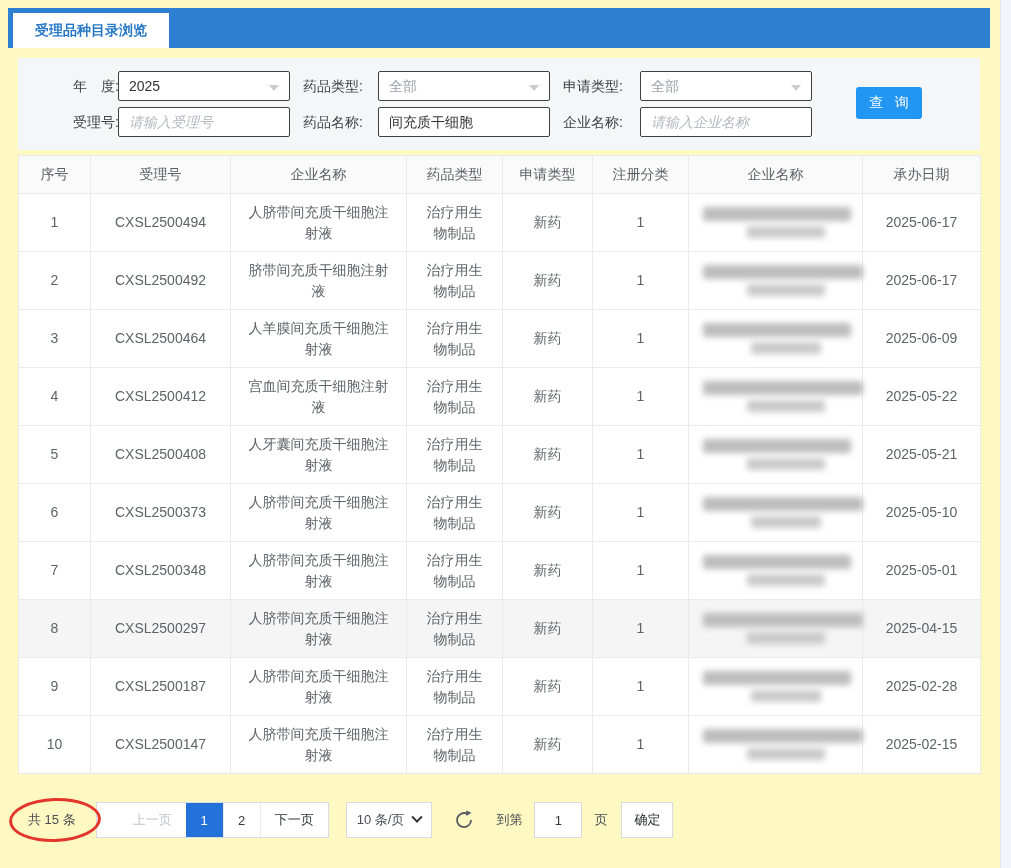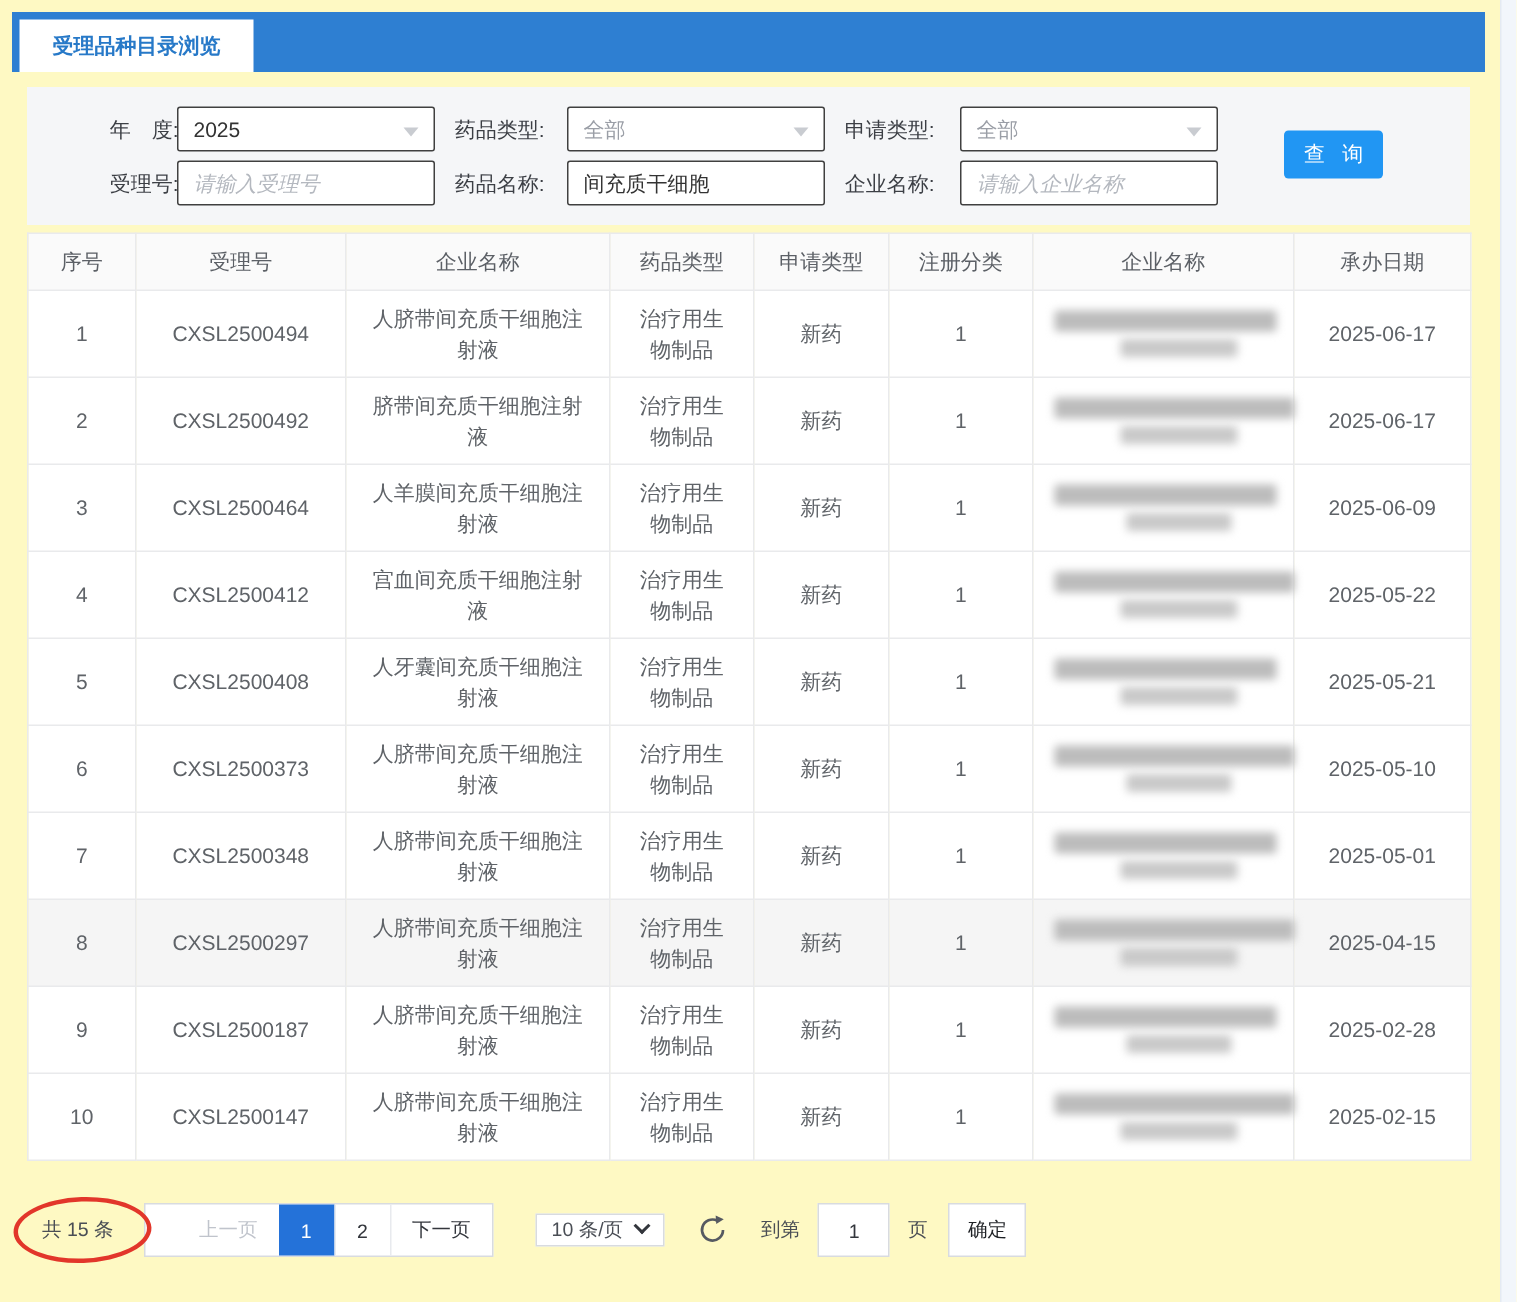--- a/index.html
+++ b/index.html
@@ -62,21 +62,21 @@
     pointer-events:none; }
   .pg-group { display:flex; align-items:stretch; height:36px;
     border:1px solid #d8dbe0; background:#fff; }
   .pg { min-width:36px; padding:0 14px; display:flex; align-items:center;
     justify-content:center; cursor:pointer; color:#33363c;
     border-left:1px solid #e8eaee; }
   .pg:first-child { border-left:none;padding-left:36px; }
   .pg.disabled { color:#c0c4cc; cursor:default; }
   .pg.num { padding:0; width:37px; min-width:37px; }
   .pg.cur { background:#2472d9; color:#fff; border-left:none; }
-  .size-select { margin-left:28px; height:22px; border:1px solid #d8dbe0;
+  .size-select { margin-left:17px; height:36px; border:1px solid #d8dbe0;
     background:#fff; display:flex; align-items:center; gap:9px; padding:0 10px;
     cursor:pointer; }
   .chev { width:8px; height:8px; border-right:2px solid #33363c;
     border-bottom:2px solid #33363c; transform:rotate(45deg) translate(-2px,-2px); }
   .refresh { margin-left:22px; cursor:pointer; display:flex; align-items:center; }
   .goto-label { margin-left:22px; }
   .goto-input { margin-left:12px; width:48px; height:36px; border:1px solid #d8dbe0;
     text-align:center; font-size:13px; color:#33363c; background:#fff; }
   .goto-unit { margin-left:12px; }
   .confirm-btn { margin-left:14px; height:36px; width:52px; background:#fff;

